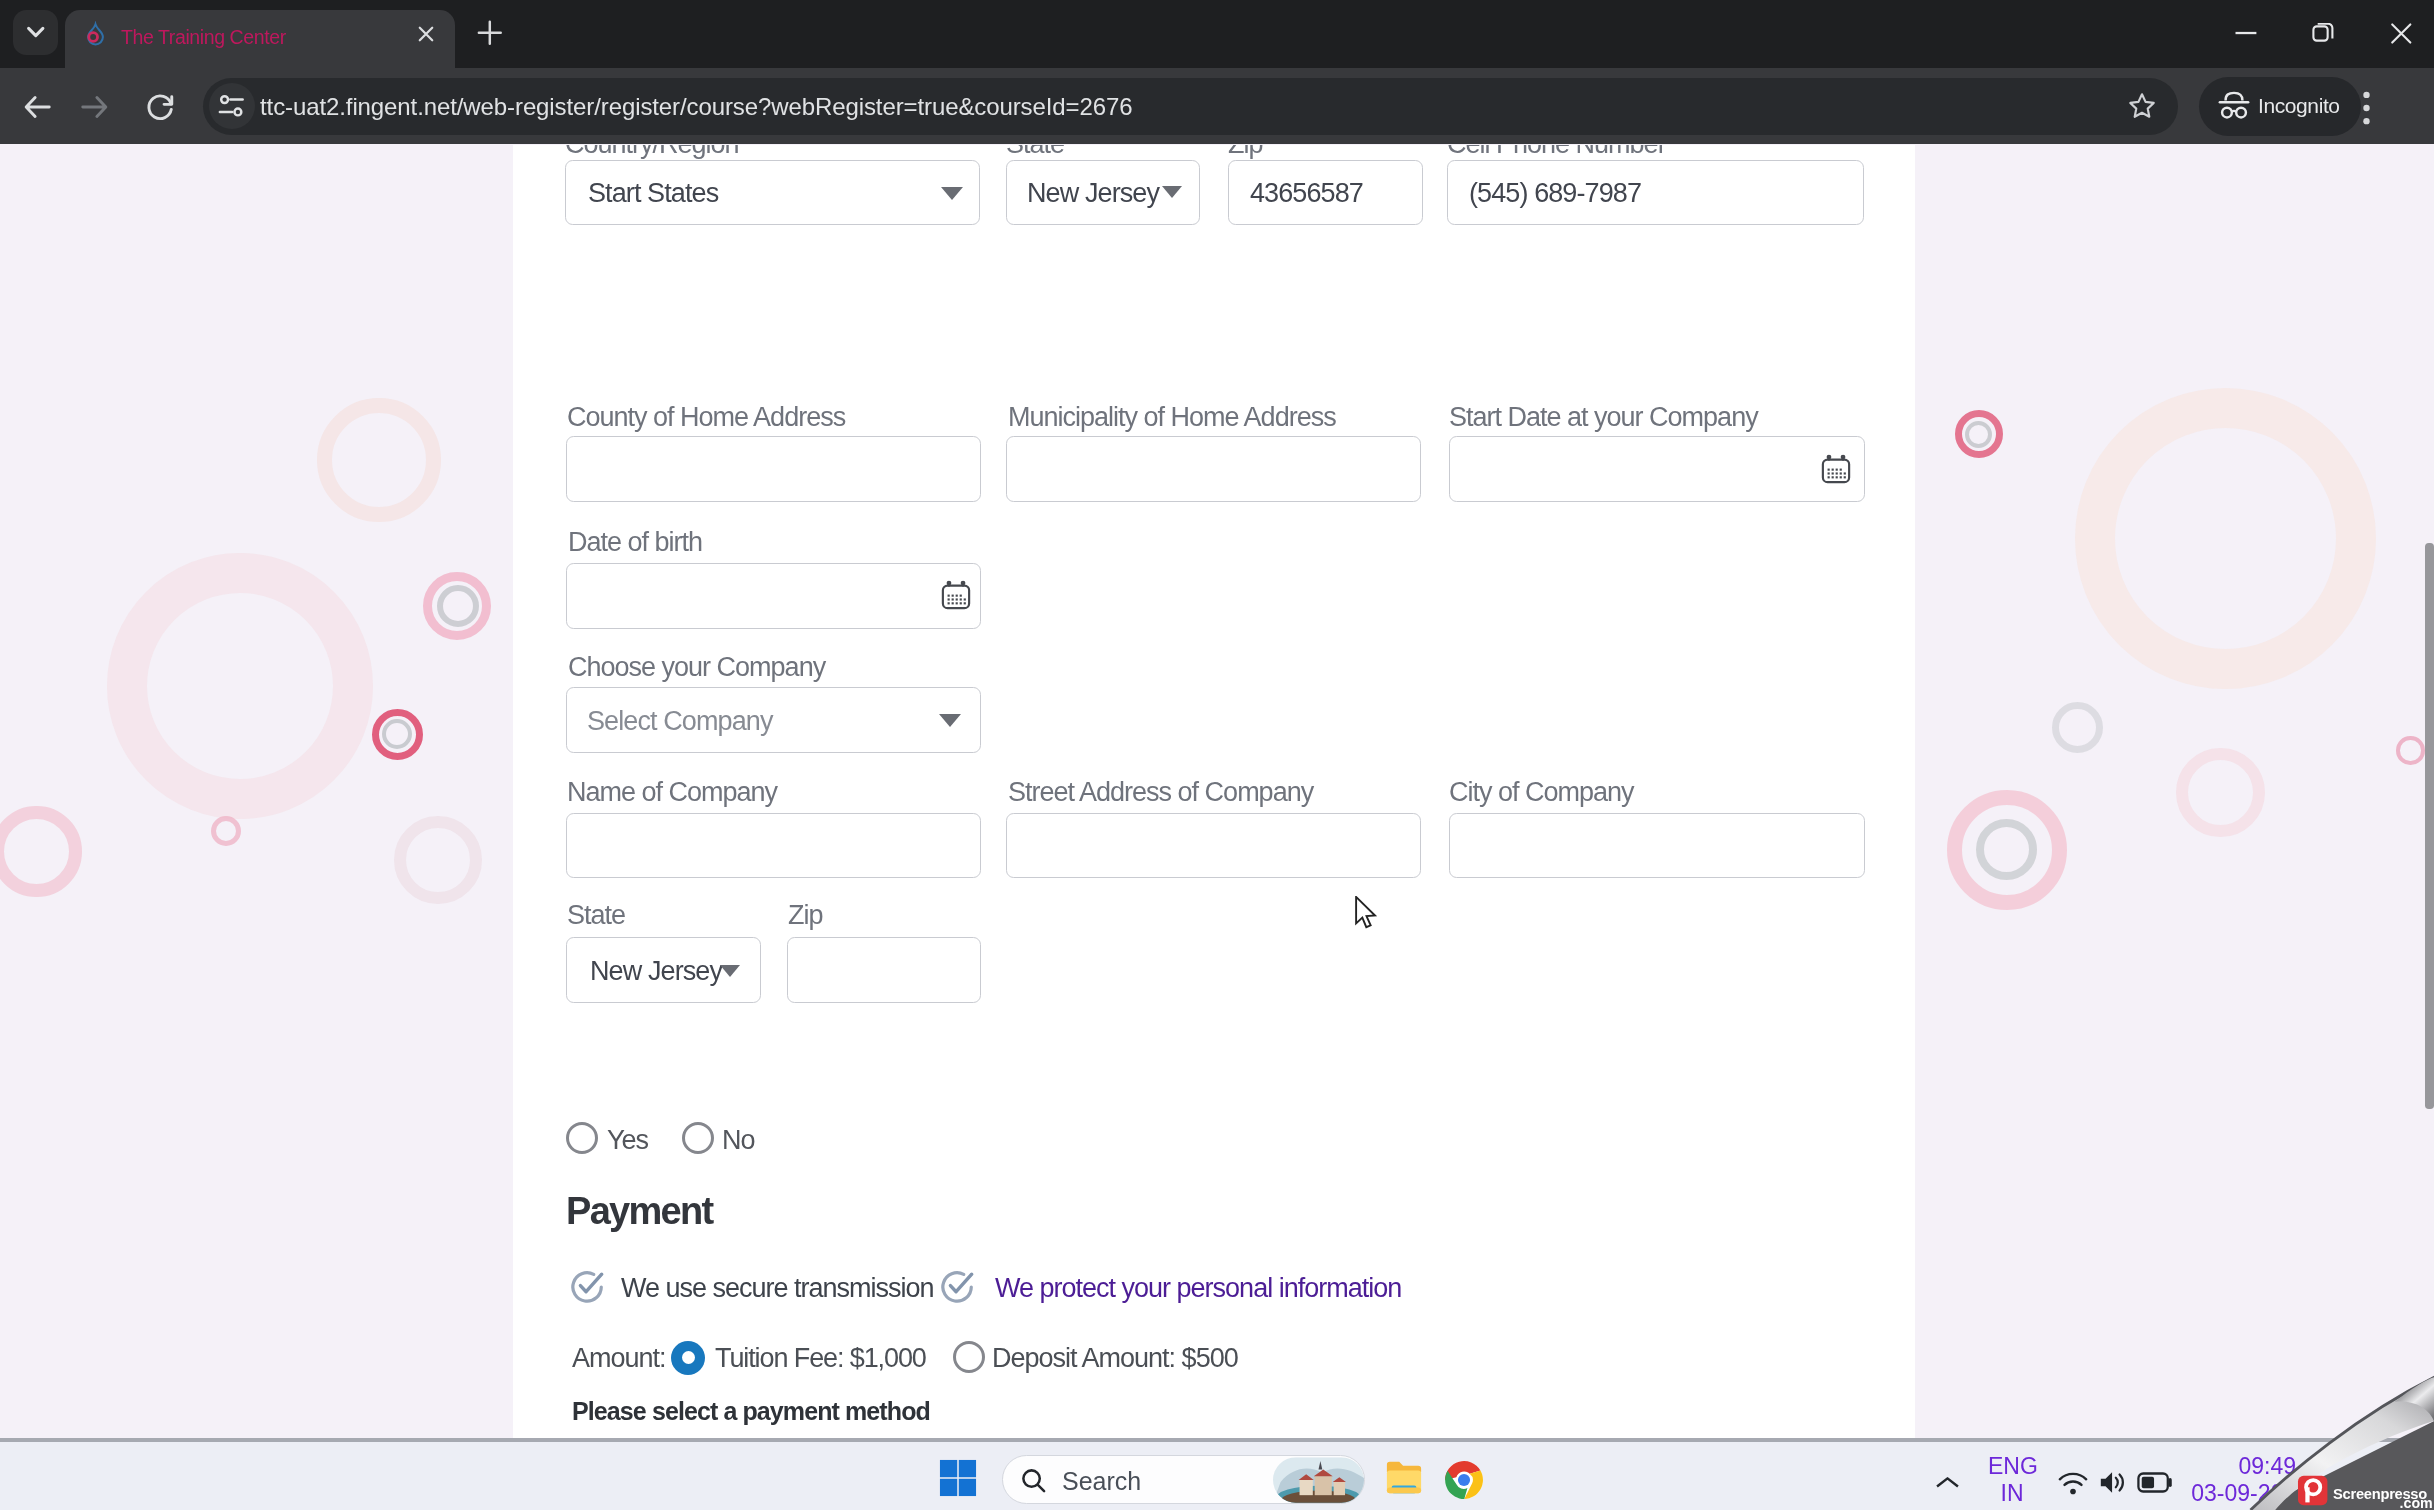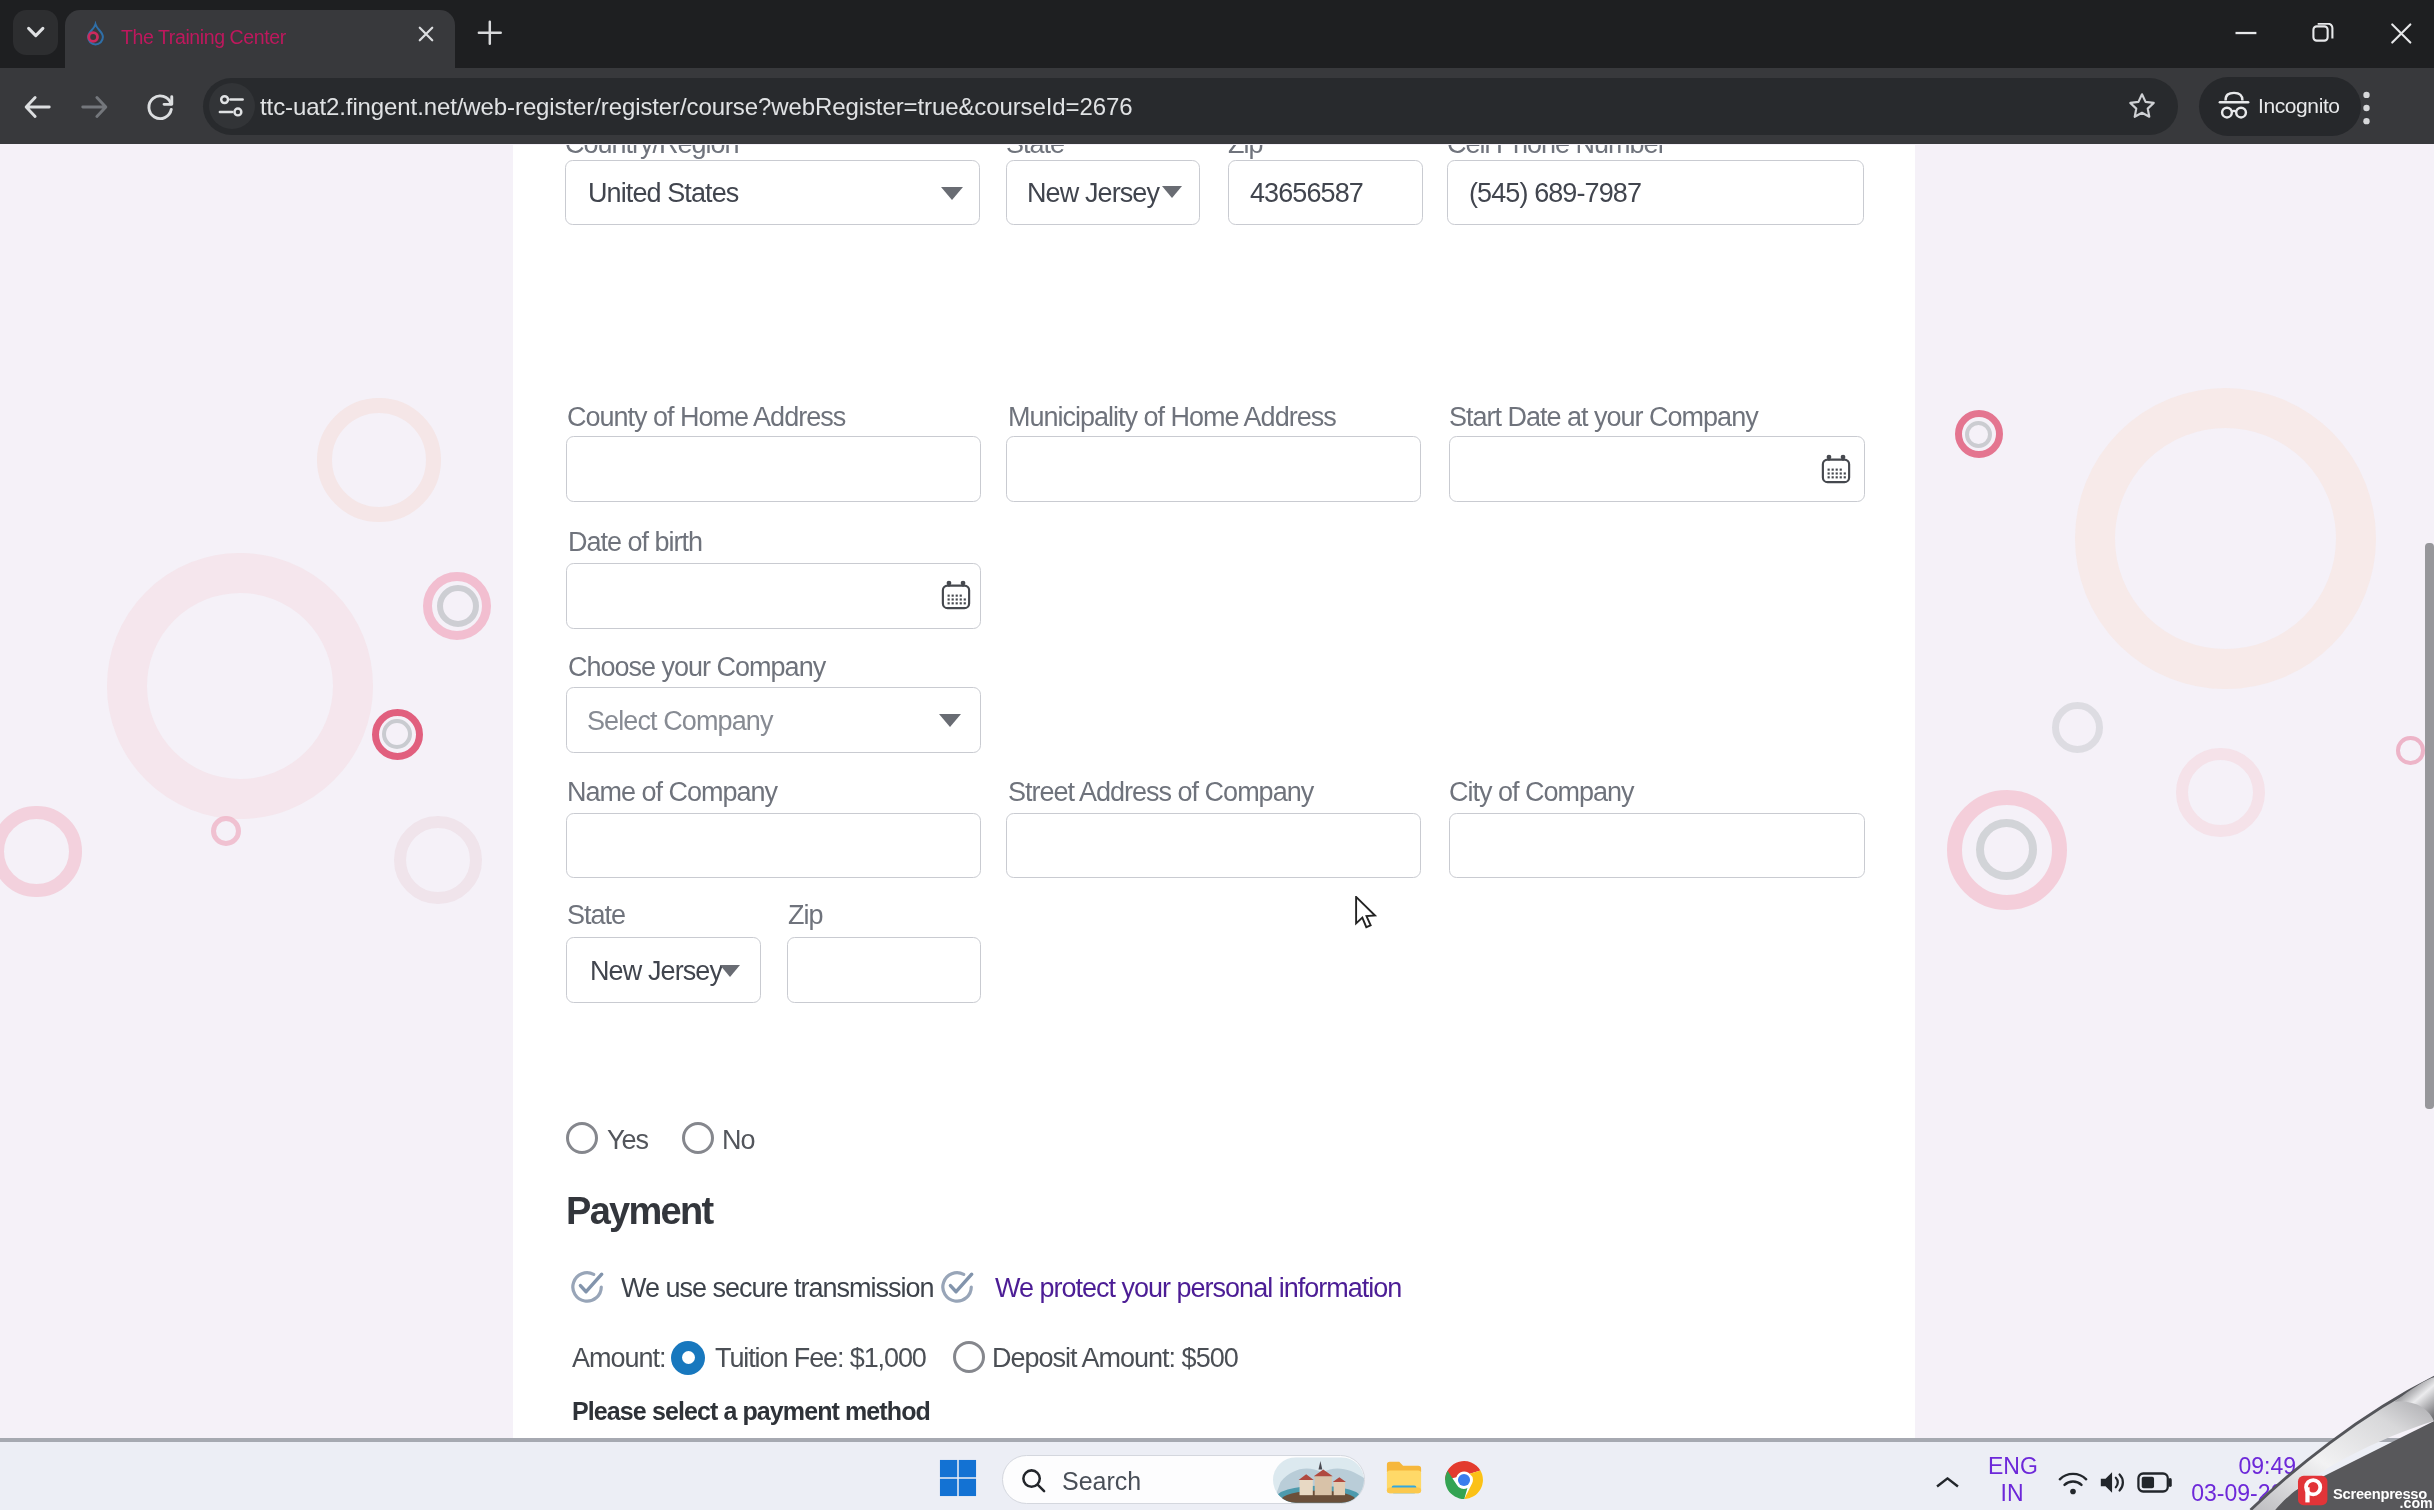--- a/index.html
+++ b/index.html
@@ -131,21 +131,21 @@
 
     <div id="card"></div>
 
     <div class="abs" style="left:2425px;top:398px;width:8.6px;height:566px;background:#97979b;border-radius:3.8px;"></div>
 
     <div class="lbl" style="left:565px;top:-16px;">Country/Region</div>
     <div class="lbl" style="left:1006px;top:-16px;">State</div>
     <div class="lbl" style="left:1228px;top:-16px;">Zip</div>
     <div class="lbl" style="left:1447px;top:-16px;">Cell Phone Number</div>
     <div class="box" style="left:565px;top:15px;width:415px;height:65px;"></div>
-    <div class="val" style="left:588px;top:33px;">United States</div>
+    <div class="val" style="left:588px;top:33px;">Start States</div>
     <div class="tri" style="left:941px;top:42px;"></div>
     <div class="box" style="left:1006px;top:15px;width:194px;height:65px;"></div>
     <div class="val" style="left:1027px;top:33px;">New Jersey</div>
     <div class="tri" style="left:1162px;top:41px;border-left-width:10.5px;border-right-width:10.5px;border-top-width:12.4px;"></div>
     <div class="box" style="left:1228px;top:15px;width:195px;height:65px;"></div>
     <div class="val" style="left:1250px;top:33px;">43656587</div>
     <div class="box" style="left:1447px;top:15px;width:417px;height:65px;"></div>
     <div class="val" style="left:1469px;top:33px;">(545) 689-7987</div>
 
 

